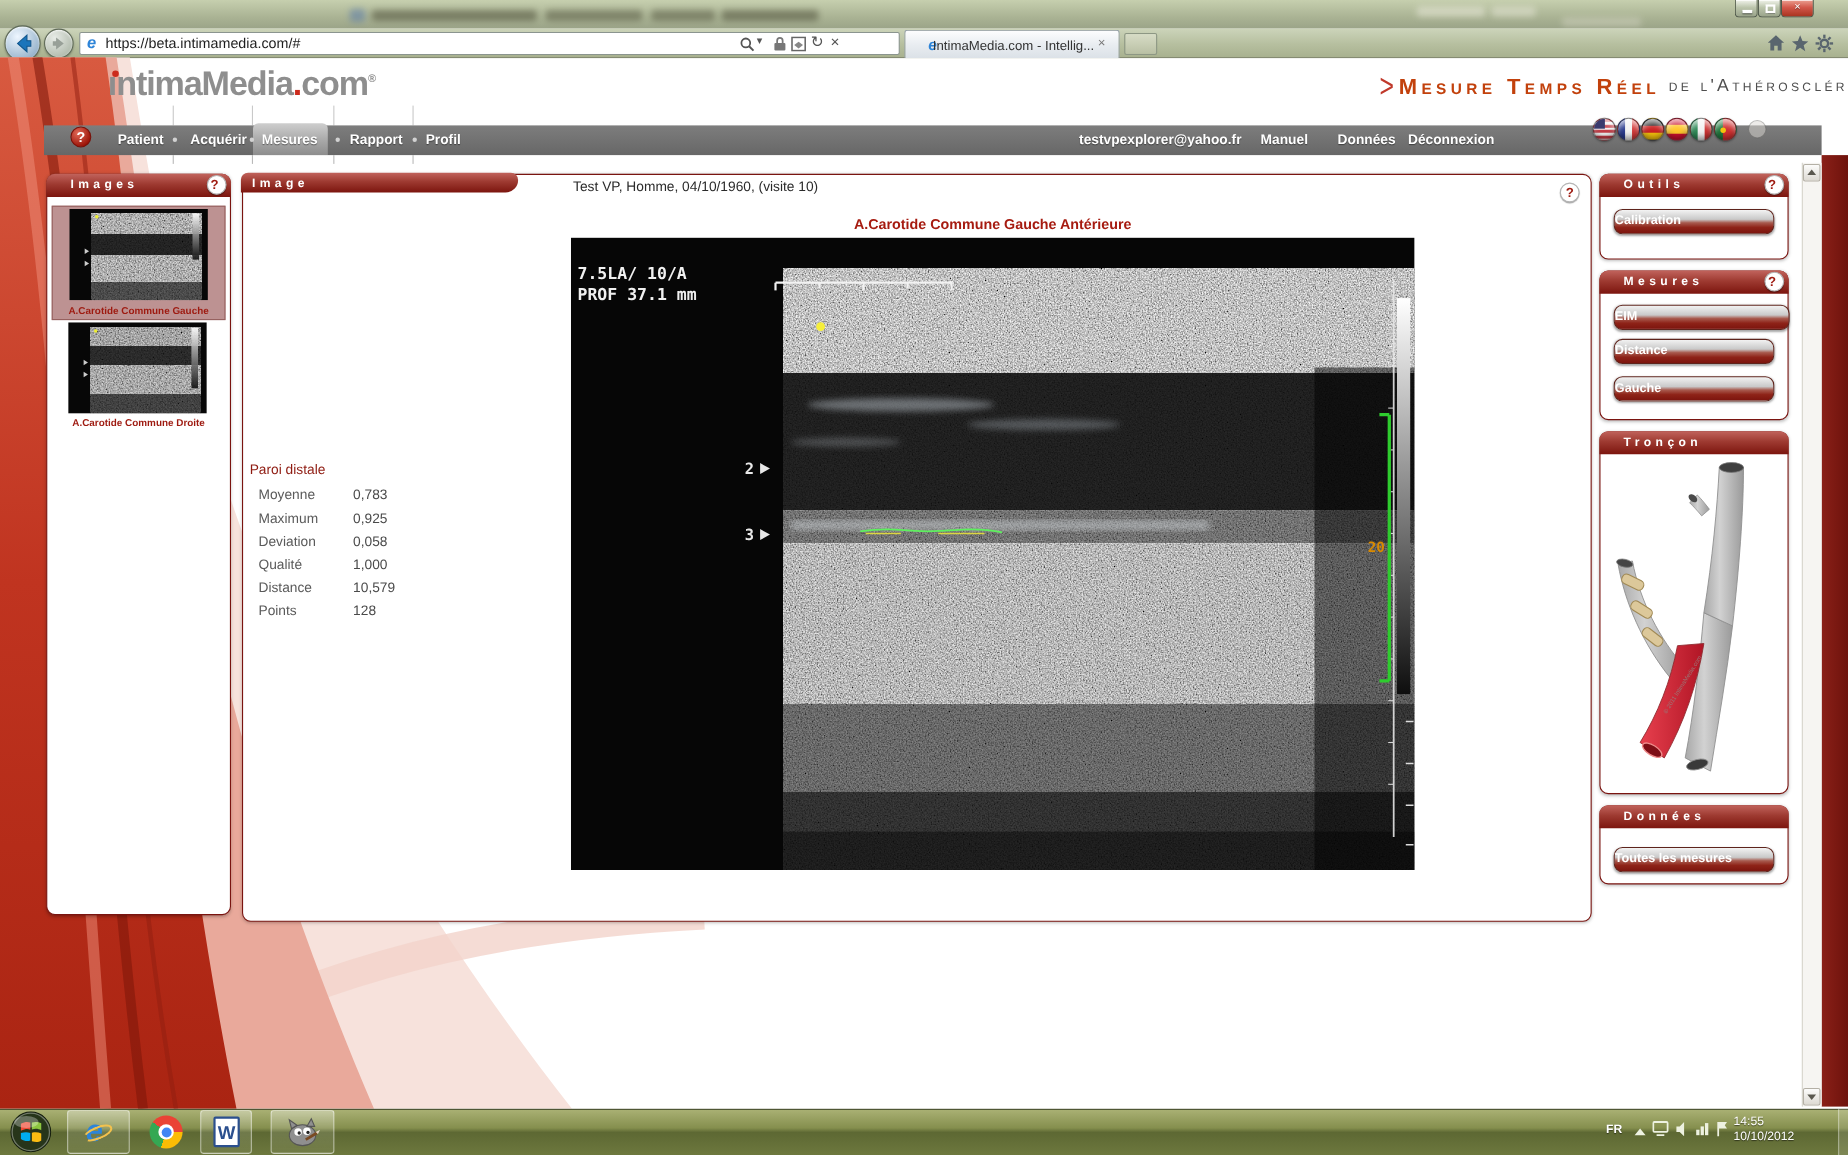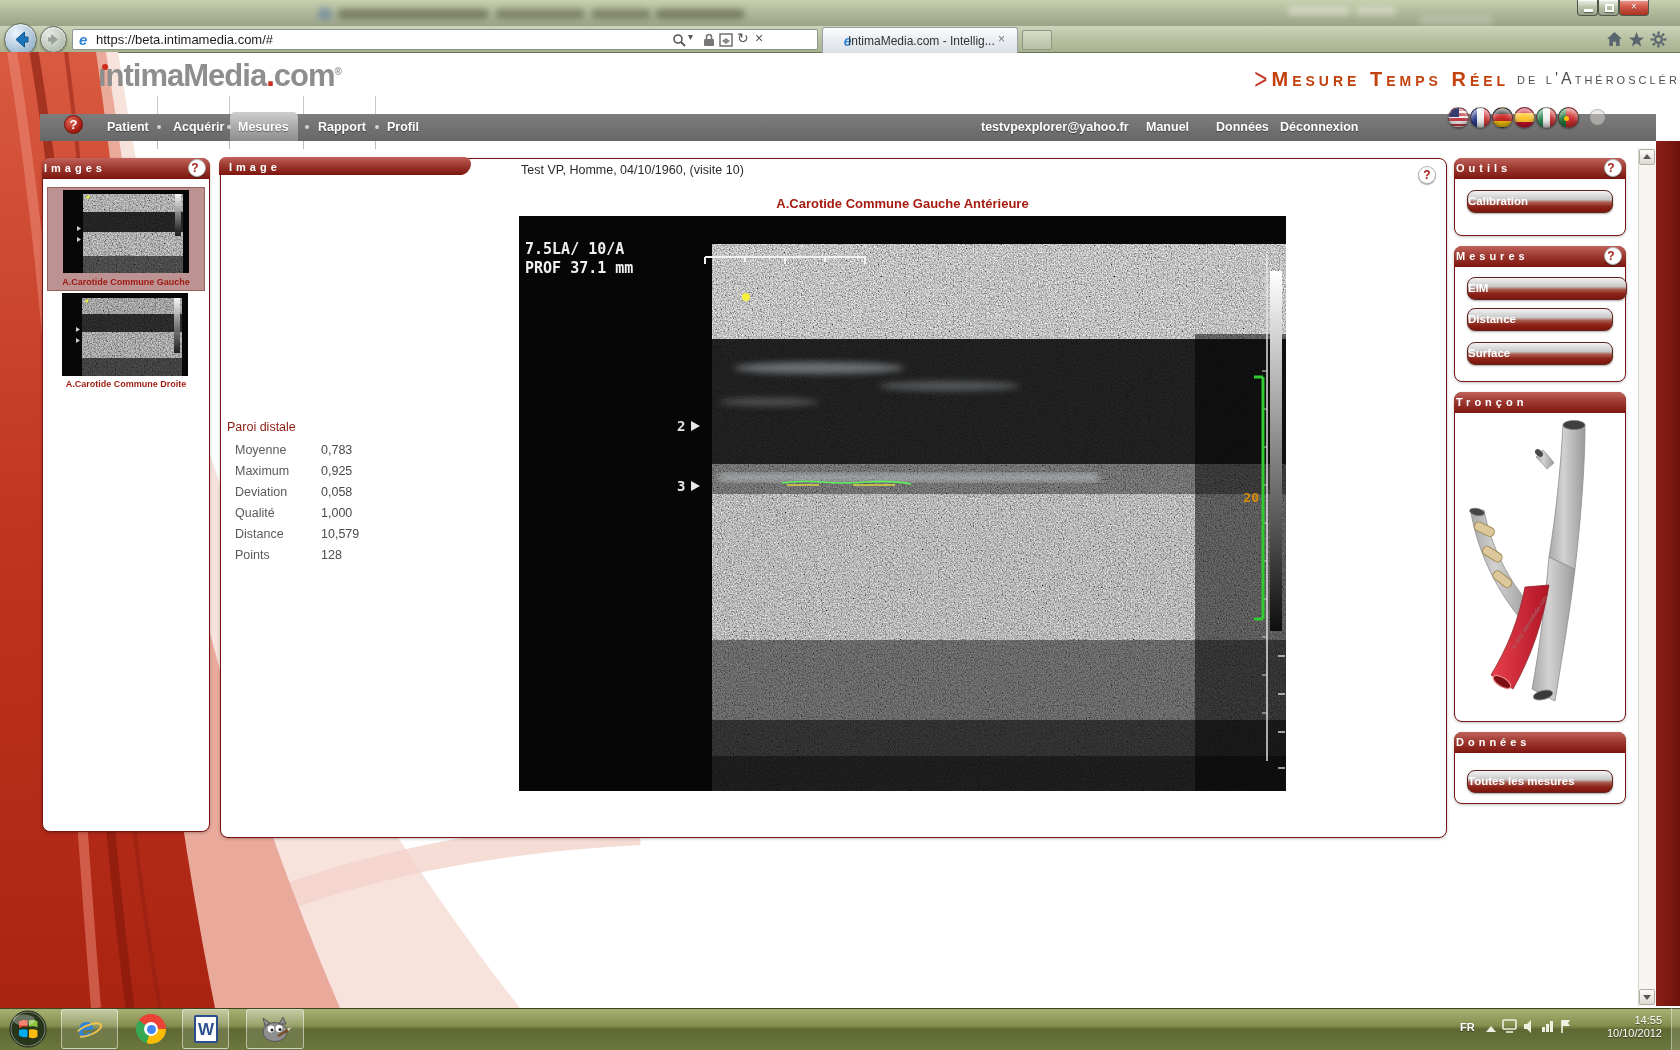--- a/index.html
+++ b/index.html
@@ -39,32 +39,32 @@
 #navbar{left:40px;top:114px;width:1616px;height:27px;background:linear-gradient(180deg,#7d7d7d,#676767)}
 .nitem{position:absolute;top:120px;color:#fff;font-weight:bold;font-size:12.5px;text-shadow:0 1px 1px rgba(0,0,0,.45);cursor:pointer}
 .ndot{position:absolute;top:125px;width:4px;height:4px;border-radius:50%;background:#d2d2d2}
 .sepup{position:absolute;top:96px;width:1px;height:18px;background:#c9c9c9}
 .sepdn{position:absolute;top:141px;width:1px;height:8px;background:#b9b9b9}
 #navactive{left:230px;top:112px;width:68px;height:29px;border-radius:5px 5px 0 0;background:linear-gradient(180deg,#cecece 0%,#a8a8a8 55%,#8d8d8d 100%)}
 #navhelp{left:64px;top:115px;width:19px;height:19px;border-radius:50%;background:radial-gradient(circle at 35% 30%,#e06a58,#9c1408 75%);border:1px solid #7a1008;color:#fff;font-weight:bold;font-size:13px;text-align:center;line-height:18px}
 .flag{position:absolute;top:107px;width:21px;height:21px;border-radius:50%;border:1px solid rgba(40,40,40,.55);overflow:hidden;box-shadow:inset 0 7px 6px -3px rgba(255,255,255,.75),inset 0 -5px 6px -3px rgba(0,0,0,.45),0 1px 2px rgba(0,0,0,.4);cursor:pointer}
 
 .panel{position:absolute;background:#fff;border:1px solid #7a1410;border-radius:8px;box-shadow:0 1px 3px rgba(0,0,0,.25)}
-.phead{position:absolute;left:-1px;top:-1px;right:-1px;height:21px;border-radius:8px 8px 0 0;background:linear-gradient(180deg,#c1635c 0%,#9e3a31 45%,#7c150e 100%);color:#fff;font-weight:bold;font-size:11px;letter-spacing:4px;line-height:21px;padding-left:2px}
+.phead{position:absolute;left:-1px;top:-1px;right:-1px;height:21px;border-radius:8px 8px 0 0;background:linear-gradient(180deg,#c1635c 0%,#9e3a31 45%,#7c150e 100%);color:#fff;font-weight:bold;font-size:11px;letter-spacing:4px;line-height:21px;padding-left:22px}
 .qbadge{position:absolute;right:4px;top:1px;width:18px;height:18px;border-radius:50%;background:#fff;border:1px solid #b5b5b5;color:#9e1a10;font-weight:bold;font-size:12px;line-height:16px;text-align:center;box-shadow:0 1px 1px rgba(0,0,0,.35);cursor:pointer}
 .rbtn{position:absolute;height:23px;border-radius:8px;border:1px solid #5e241c;background:linear-gradient(180deg,#f2f2f2 0%,#c9c9c9 40%,#a85a4e 55%,#8e2318 75%,#7c150e 100%);color:#fff;font-weight:bold;font-size:11.5px;text-align:left;line-height:21px;box-shadow:0 1px 2px rgba(0,0,0,.35);cursor:pointer}
 .thumbitem{position:absolute;cursor:pointer}
 .thumblabel{position:absolute;width:100%;text-align:center;font-size:9px;font-weight:bold;color:#9e1a10}
 .mrow{position:absolute;font-size:12.5px;color:#5a5a5a;width:160px}
 .mrow b{position:absolute;left:86px;font-weight:normal;color:#4a4a4a}
 
 #taskbar{left:0;top:1008px;width:1680px;height:42px;background:linear-gradient(180deg,#a9b073 0%,#858f4e 40%,#5d6833 50%,#6d783e 100%);border-top:1px solid #3c4420}
 .tbox{position:absolute;top:1009px;height:40px;border:1px solid rgba(255,255,255,.5);border-radius:3px;background:linear-gradient(180deg,rgba(255,255,255,.34),rgba(255,255,255,.12) 50%,rgba(255,255,255,.05));cursor:pointer}
 .trayicon{position:absolute;cursor:pointer}
-#clock{left:1576px;top:1014px;width:86px;color:#fff;font-size:11px;text-align:right;line-height:13px;text-shadow:0 1px 1px rgba(0,0,0,.5);cursor:pointer}
+#clock{left:1576px;top:1014px;width:86px;color:#fff;font-size:11px;text-align:left;line-height:13px;text-shadow:0 1px 1px rgba(0,0,0,.5);cursor:pointer}
 #showdesk{left:1671px;top:1008px;width:9px;height:42px;background:rgba(255,255,255,.12);border-left:1px solid rgba(255,255,255,.4);cursor:pointer}
 .ovl{font-family:"DejaVu Sans Mono",monospace;font-weight:bold;fill:#f0f0f0;font-size:15px}
 .ovls{font-family:"DejaVu Sans Mono",monospace;font-weight:bold;fill:#e8e8e8;font-size:14px}
 </style>
 </head>
 <body>
 
 
 
 
@@ -359,21 +359,21 @@
   </div>
   <div class="rbtn" style="left:12px;top:31px;width:146px">Calibration</div>
 </div>
 
 <div class="panel" style="left:1454px;top:246px;width:172px;height:136px">
   <div class="phead"><span>Mesures</span>
     <span class="qbadge">?</span>
   </div>
   <div class="rbtn" style="left:12px;top:30px;width:160px">EIM</div>
   <div class="rbtn" style="left:12px;top:61px;width:146px">Distance</div>
-  <div class="rbtn" style="left:12px;top:95px;width:146px">Surface</div>
+  <div class="rbtn" style="left:12px;top:95px;width:146px">Gauche</div>
 </div>
 
 <div class="panel" style="left:1454px;top:392px;width:172px;height:330px">
   <div class="phead"><span>Tronçon</span></div>
   <svg class="abs" style="left:4px;top:24px" width="164" height="300" viewBox="0 0 164 300">
     <defs>
       <linearGradient id="tub" x1="0" y1="0" x2="1" y2="0">
           <stop offset="0" stop-color="#a8a8a8"></stop>
           <stop offset=".4" stop-color="#d2d2d2"></stop>
           <stop offset="1" stop-color="#9a9a9a"></stop>

